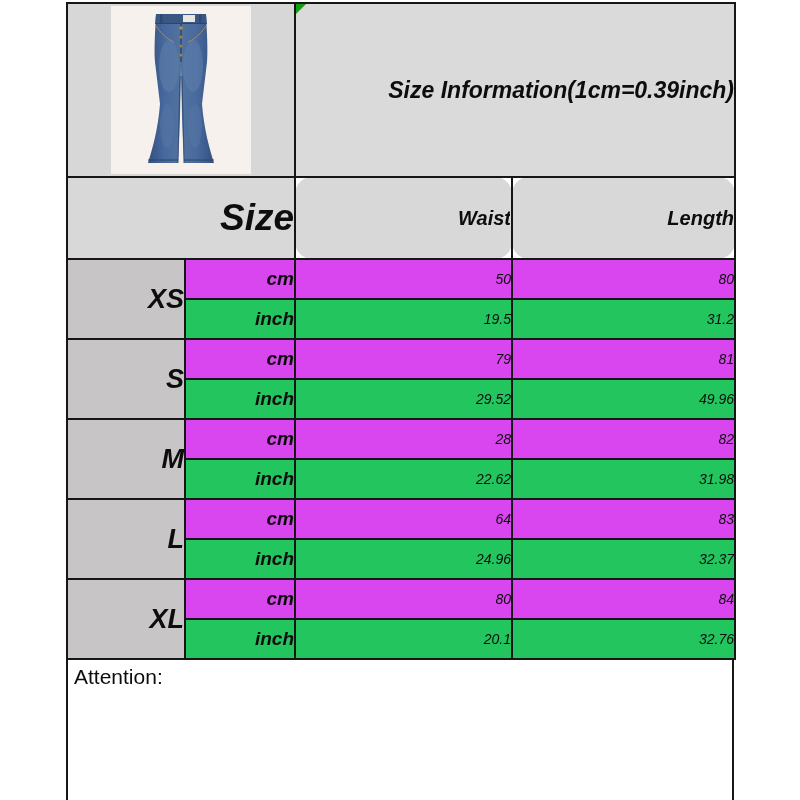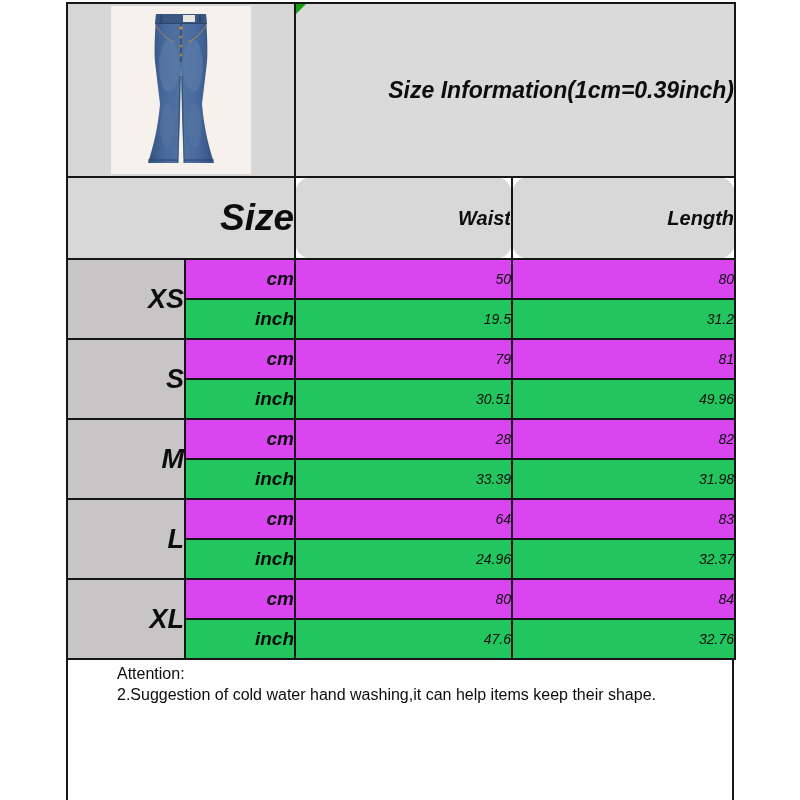--- a/index.html
+++ b/index.html
@@ -30,21 +30,21 @@
   tr.row-inch td{height:38px;}
   td.size-label{background:#c7c5c5;font-size:27px;font-weight:bold;}
   td.unit{font-size:19px;font-weight:bold;}
   td.val{font-size:14px;font-weight:normal;}
   tr.row-cm td.unit, tr.row-cm td.val{background:#d946ef;}
   tr.row-inch td.unit, tr.row-inch td.val{background:#22c55e;}
 
   
   .attention{margin-top:-2px;border:2px solid #161616;background:#ffffff;
     height:139px;padding:3px 6px 0 6px;box-sizing:content-box;}
-  .attention .att-line{font-size:16px;line-height:1.33;color:#0d0d0d;text-align:left;margin-left:43px;}
+  .attention .att-line{font-size:21px;line-height:1.33;color:#0d0d0d;text-align:left;}
 </style>
 </head>
 <body>
 
 <div class="canvas">
   <div class="sheet">
 
     <table class="size-table">
       <colgroup>
           <col class="c-size">
@@ -126,33 +126,33 @@
       </tr>
 
       <tr class="row-cm">
         <td class="size-label" rowspan="2">S</td>
         <td class="unit">cm</td>
         <td class="val">79</td>
         <td class="val">81</td>
       </tr>
       <tr class="row-inch">
         <td class="unit">inch</td>
-        <td class="val">30.51</td>
+        <td class="val">29.52</td>
         <td class="val">49.96</td>
       </tr>
 
       <tr class="row-cm">
         <td class="size-label" rowspan="2">M</td>
         <td class="unit">cm</td>
         <td class="val">28</td>
         <td class="val">82</td>
       </tr>
       <tr class="row-inch">
         <td class="unit">inch</td>
-        <td class="val">33.39</td>
+        <td class="val">22.62</td>
         <td class="val">31.98</td>
       </tr>
 
       <tr class="row-cm">
         <td class="size-label" rowspan="2">L</td>
         <td class="unit">cm</td>
         <td class="val">64</td>
         <td class="val">83</td>
       </tr>
       <tr class="row-inch">
@@ -162,25 +162,24 @@
       </tr>
 
       <tr class="row-cm">
         <td class="size-label" rowspan="2">XL</td>
         <td class="unit">cm</td>
         <td class="val">80</td>
         <td class="val">84</td>
       </tr>
       <tr class="row-inch">
         <td class="unit">inch</td>
-        <td class="val">47.6</td>
+        <td class="val">20.1</td>
         <td class="val">32.76</td>
       </tr>
     </tbody>
       </table>
 
     <div class="attention">
       <div class="att-line">Attention:</div>
-      <div class="att-line">2.Suggestion of cold water hand washing,it can help items keep their shape.</div>
     </div>
 
   </div>
 </div>
 
 </body></html>

